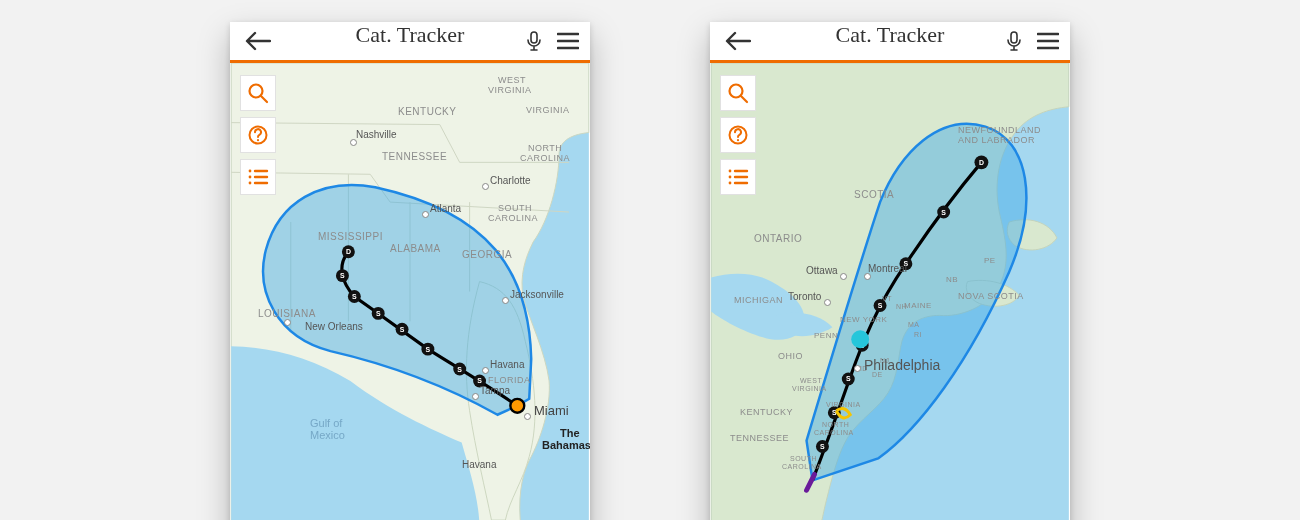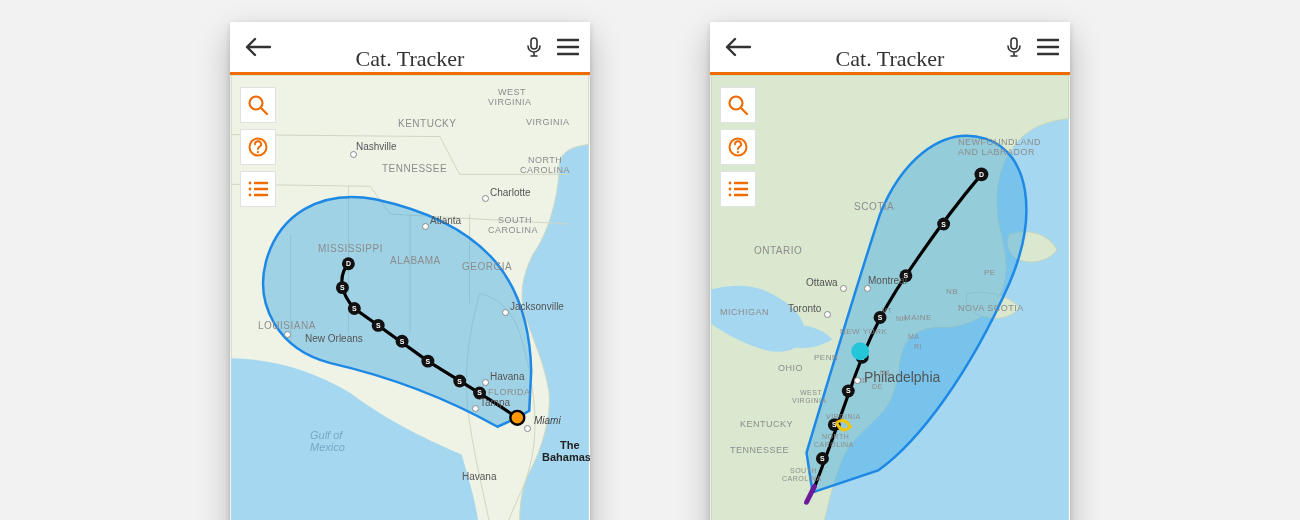--- a/index.html
+++ b/index.html
@@ -24,24 +24,24 @@
     background: #fff;
     box-shadow: 0 14px 30px rgba(0,0,0,.25), 0 2px 6px rgba(0,0,0,.15);
     overflow: hidden;
   }
   .phone.left  { left: 230px; }
   .phone.right { left: 710px; }
 
   
   .header {
     position: relative;
-    height: 50px;
+    height: 38px;
     background: #fff;
     display: flex;
-    align-items: flex-end;
+    align-items: flex-start;
     justify-content: center;
   }
   .header .title {
     font-size: 22px;
     color: #333;
   }
   .header .back {
     position: absolute;
     left: 14px;
     top: 50%;
@@ -115,28 +115,26 @@
   .statebig {
     font-size: 10px;
     letter-spacing: .5px;
     color: #8c8c8c;
   }
   .city {
     font-size: 10px;
     color: #555;
   }
   .city2 {
-    font-size: 10px;
+    font-size: 13px;
     color: #444;
-    font-style: italic;
   }
   .watertxt {
     font-size: 11px;
     color: #76a8c7;
-    font-style: italic;
   }
   .black11 { font-size: 11px; color:#222; font-weight:600; }
 
   .city-dot {
     position: absolute;
     width: 5px; height: 5px;
     border: 1px solid #888;
     background: #fff;
     border-radius: 50%;
     pointer-events: none;
@@ -363,23 +361,23 @@
       <span class="map-label statebig" style="left:144px;top:126px">SCOTIA</span>
       <span class="map-label statebig" style="left:44px;top:170px">ONTARIO</span>
       <span class="map-label state" style="left:274px;top:193px;font-size:8px">PE</span>
       <span class="map-label state" style="left:236px;top:212px;font-size:8px">NB</span>
       <span class="map-label state" style="left:248px;top:228px">NOVA SCOTIA</span>
       <span class="map-label state" style="left:194px;top:238px;font-size:8px">MAINE</span>
       <span class="map-label state" style="left:172px;top:232px;font-size:7px">VT</span>
       <span class="map-label state" style="left:186px;top:240px;font-size:7px">NH</span>
       <span class="map-label state" style="left:198px;top:258px;font-size:7px">MA</span>
       <span class="map-label state" style="left:204px;top:268px;font-size:7px">RI</span>
-      <span class="map-label state" style="left:10px;top:232px">MICHIGAN</span>
+      <span class="map-label state" style="left:24px;top:232px">MICHIGAN</span>
       <span class="map-label state" style="left:130px;top:252px;font-size:8px">NEW YORK</span>
-      <span class="map-label state" style="left:104px;top:278px;font-size:8px">PENN</span>
+      <span class="map-label state" style="left:104px;top:268px;font-size:8px">PENN</span>
       <span class="map-label state" style="left:68px;top:288px">OHIO</span>
       <span class="map-label state" style="left:170px;top:294px;font-size:7px">NJ</span>
       <span class="map-label state" style="left:146px;top:302px;font-size:7px">MD</span>
       <span class="map-label state" style="left:162px;top:308px;font-size:7px">DE</span>
       <span class="map-label state" style="left:90px;top:314px;font-size:7px">WEST</span>
       <span class="map-label state" style="left:82px;top:322px;font-size:7px">VIRGINIA</span>
       <span class="map-label state" style="left:116px;top:338px;font-size:7px">VIRGINIA</span>
       <span class="map-label state" style="left:30px;top:344px">KENTUCKY</span>
       <span class="map-label state" style="left:112px;top:358px;font-size:7px">NORTH</span>
       <span class="map-label state" style="left:104px;top:366px;font-size:7px">CAROLINA</span>

